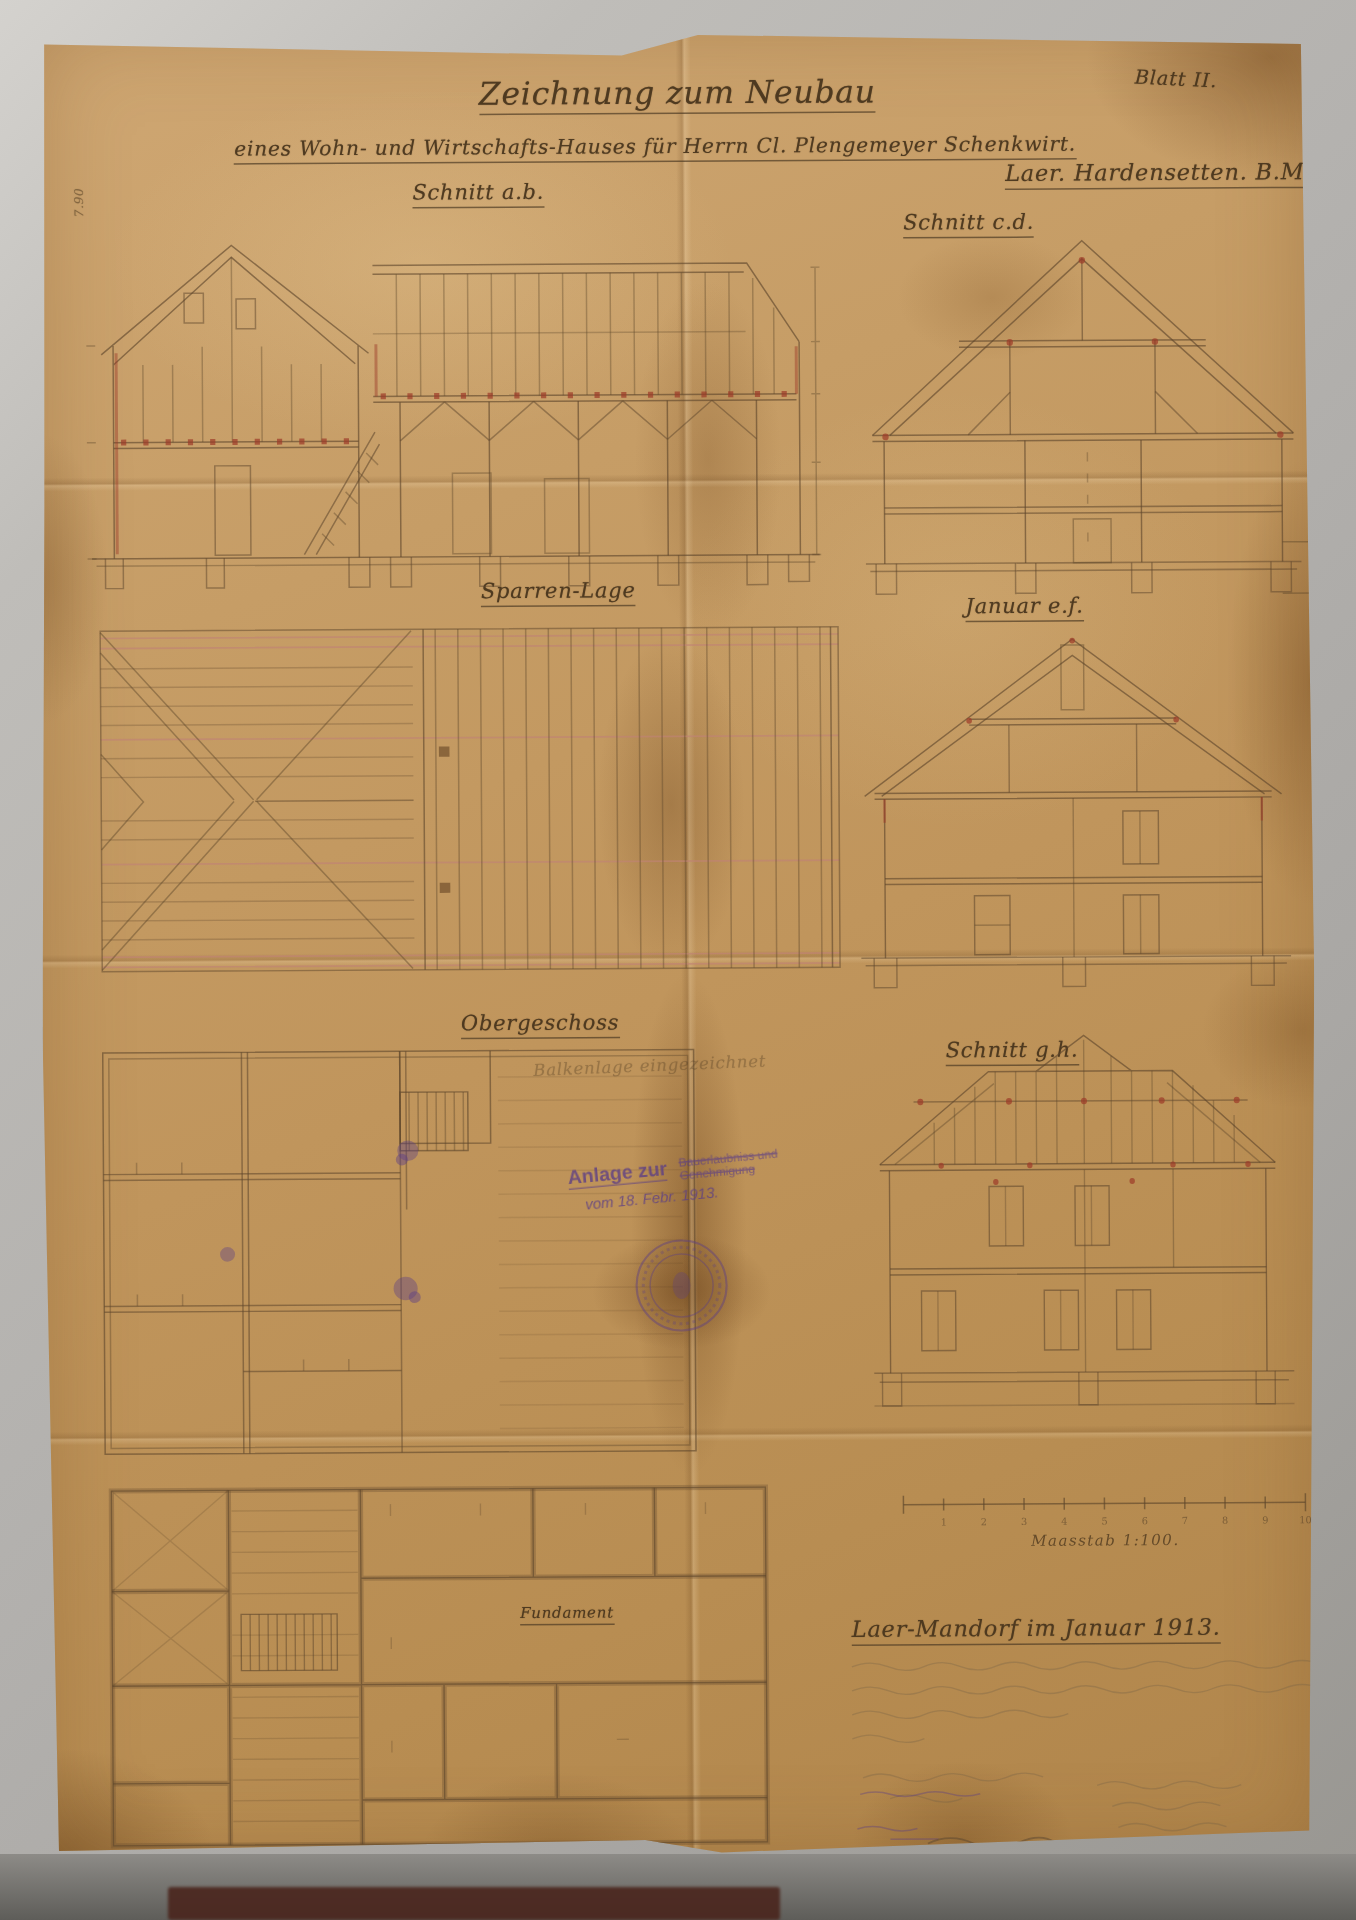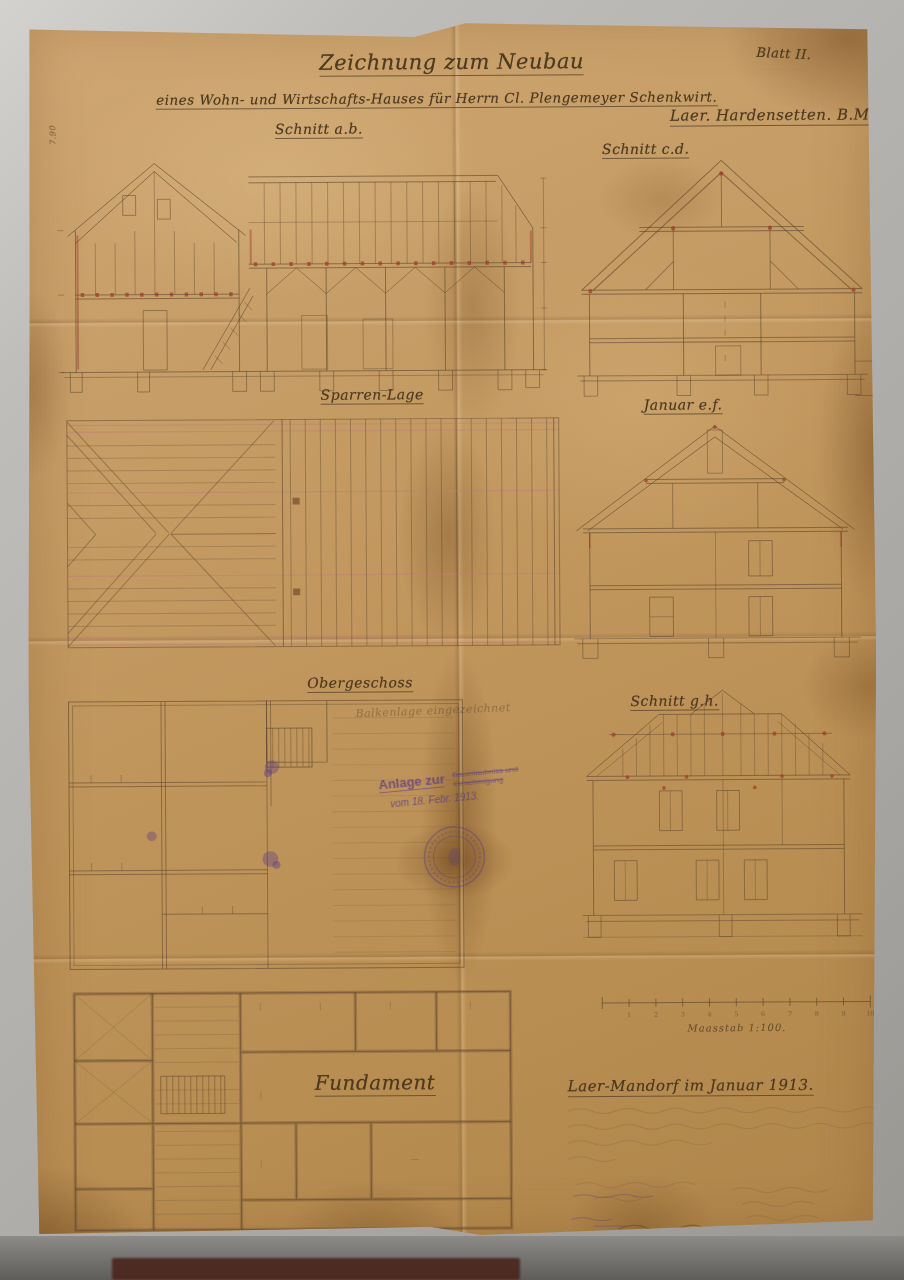--- a/index.html
+++ b/index.html
@@ -74,21 +74,21 @@
       <span class="u">Laer. Hardensetten. B.M.</span>
     </div>
     <div class="hand" style="left:18px;top:112px;font-size:8px;opacity:.55;transform:rotate(-90deg);">7.90</div>
 
     <div class="hand" style="left:250px;top:104px;font-size:14px;text-align:center;"><span class="u">Schnitt a.b.</span></div>
     <div class="hand" style="left:577px;top:126px;font-size:14px;font-style:italic;"><span class="u">Schnitt c.d.</span></div>
     <div class="hand" style="left:294px;top:370px;font-size:14px;font-style:italic;"><span class="u">Sparren-Lage</span></div>
     <div class="hand" style="left:617px;top:382px;font-size:14px;"><span class="u">Januar e.f.</span></div>
     <div class="hand" style="left:255px;top:658px;font-size:14px;margin-left:24px;"><span class="u">Obergeschoss</span></div>
     <div class="hand" style="left:602px;top:642px;font-size:14px;margin-top:36px;"><span class="u">Schnitt g.h.</span></div>
-    <div class="hand" style="left:284px;top:1054px;font-size:20px;"><span class="u">Fundament</span></div>
+    <div class="hand" style="left:316px;top:1054px;font-size:10px;"><span class="u">Fundament</span></div>
     <div class="hand note-faint" style="left:327px;top:688px;">Balkenlage eingezeichnet</div>
 
     <div class="panel" style="left:30px;top:118px;">
       <svg width="495" height="268" viewBox="0 0 500 270" preserveAspectRatio="none">
         <g stroke="#5d462b" stroke-width="1" fill="none" stroke-opacity=".62">
           <path d="M5 238H495"></path>
             <path d="M8 243H492" stroke-opacity=".4"></path>
           <path d="M20 95V238 M185 95V238 M12 101 100 28 192 101 M20 108 100 36 183 108"></path>
           <path d="M20 160H185 M20 164H185"></path>
           <path d="M40 108V160M60 108V160M80 96V160M100 36V160M120 96V160M140 108V160M160 108V160" stroke-opacity=".38"></path>

